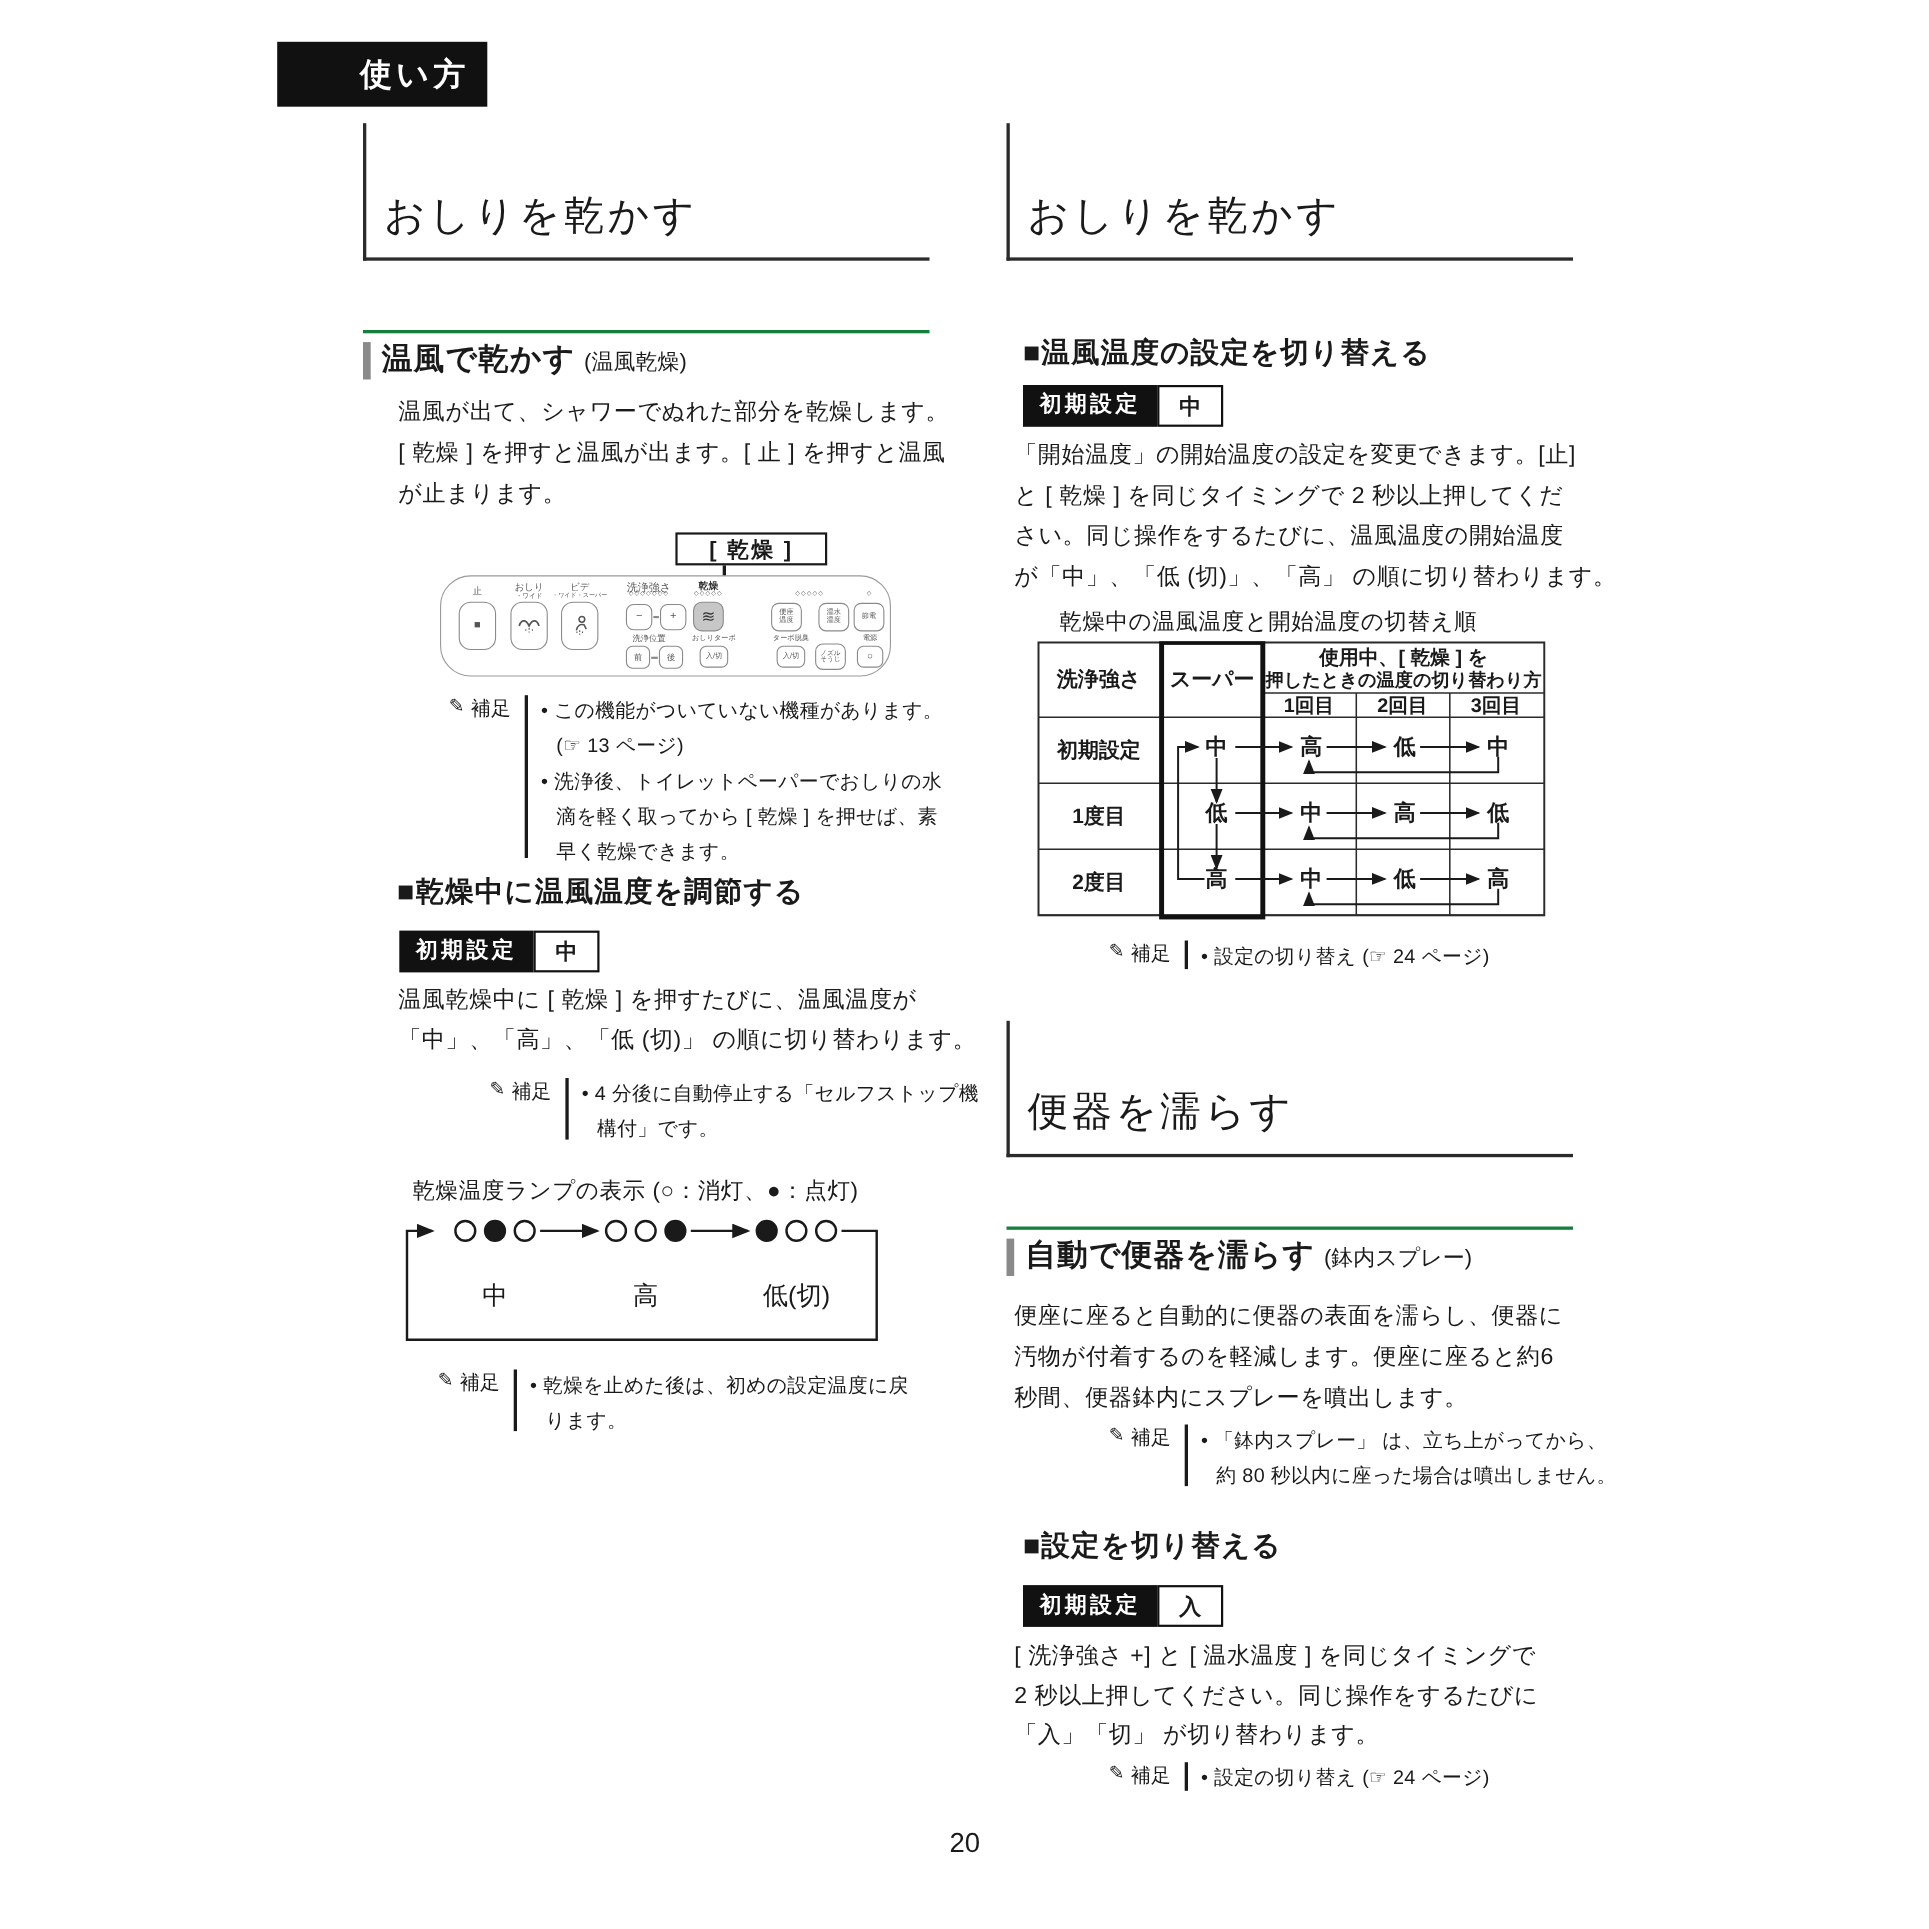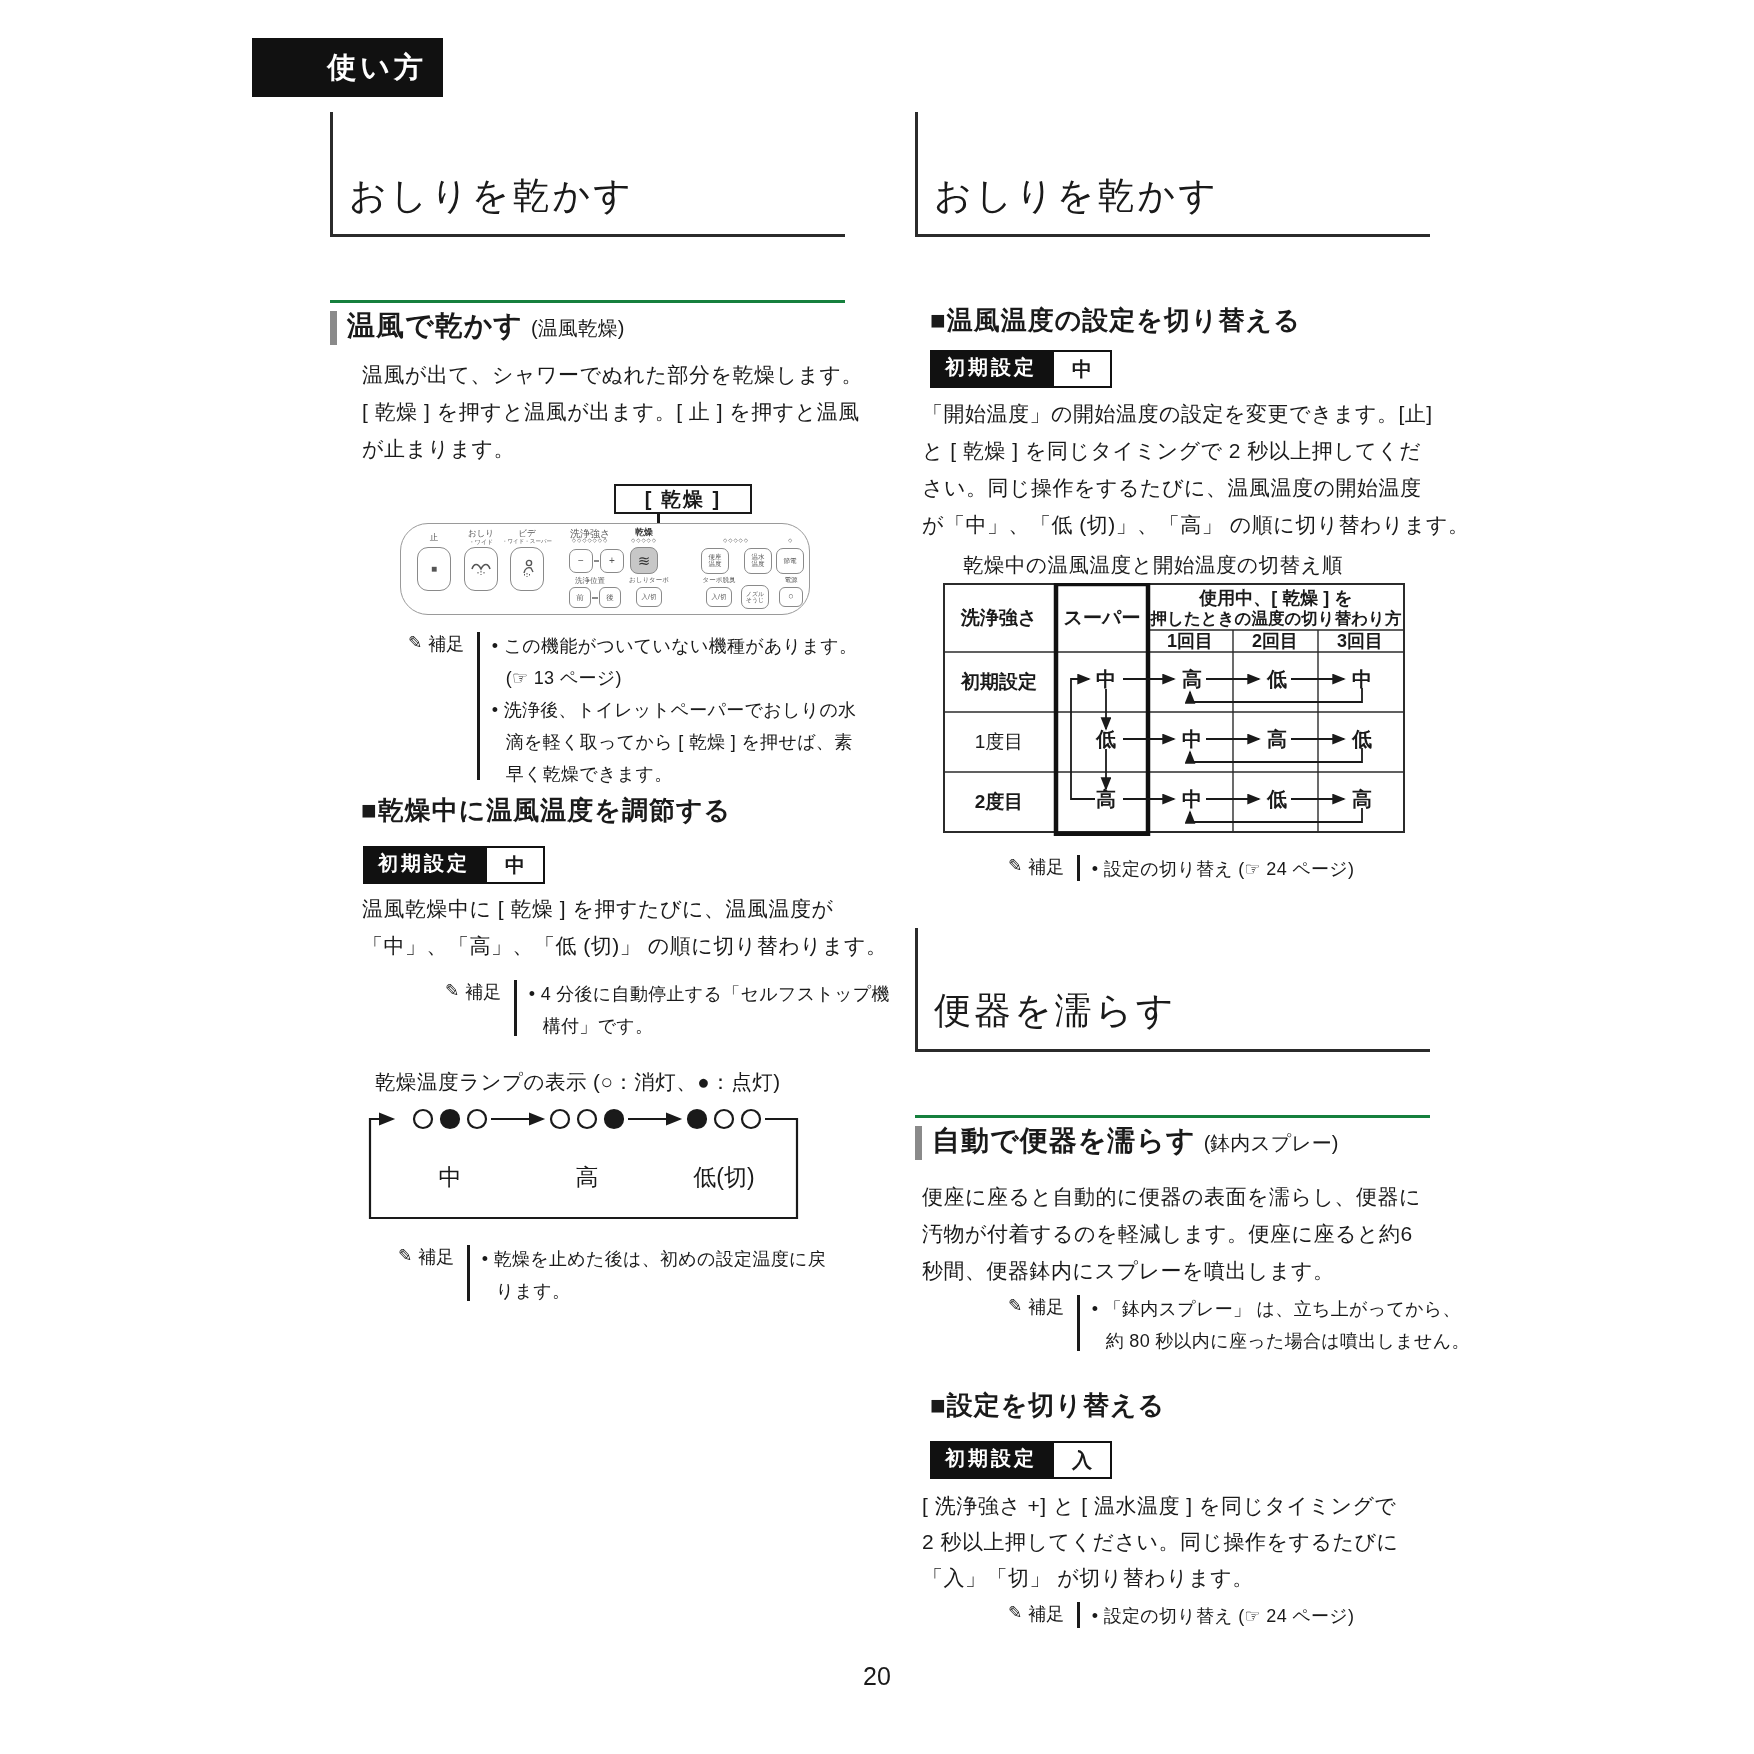--- a/index.html
+++ b/index.html
@@ -318,21 +318,21 @@
     <span class="tcell" style="left:247px;top:58px;font-size:18px;font-weight:700">1回目</span>
     <span class="tcell" style="left:332px;top:58px;font-size:18px;font-weight:700">2回目</span>
     <span class="tcell" style="left:417px;top:58px;font-size:18px;font-weight:700">3回目</span>
 
     <span class="tcell" style="left:56px;top:99px;font-size:19px;font-weight:600">初期設定</span>
     <span class="tcell" style="left:163px;top:96px;font-size:20px;font-weight:700">中</span>
     <span class="tcell" style="left:249px;top:96px;font-size:20px;font-weight:700">高</span>
     <span class="tcell" style="left:334px;top:96px;font-size:20px;font-weight:700">低</span>
     <span class="tcell" style="left:419px;top:96px;font-size:20px;font-weight:700">中</span>
 
-    <span class="tcell" style="left:56px;top:159px;font-size:19px;font-weight:400">1度目</span>
+    <span class="tcell" style="left:56px;top:159px;font-size:19px;font-weight:700">1度目</span>
     <span class="tcell" style="left:163px;top:156px;font-size:20px;font-weight:700">低</span>
     <span class="tcell" style="left:249px;top:156px;font-size:20px;font-weight:700">中</span>
     <span class="tcell" style="left:334px;top:156px;font-size:20px;font-weight:700">高</span>
     <span class="tcell" style="left:419px;top:156px;font-size:20px;font-weight:700">低</span>
 
     <span class="tcell" style="left:56px;top:219px;font-size:19px;font-weight:600">2度目</span>
     <span class="tcell" style="left:163px;top:216px;font-size:20px;font-weight:700">高</span>
     <span class="tcell" style="left:249px;top:216px;font-size:20px;font-weight:700">中</span>
     <span class="tcell" style="left:334px;top:216px;font-size:20px;font-weight:700">低</span>
     <span class="tcell" style="left:419px;top:216px;font-size:20px;font-weight:700">高</span>

